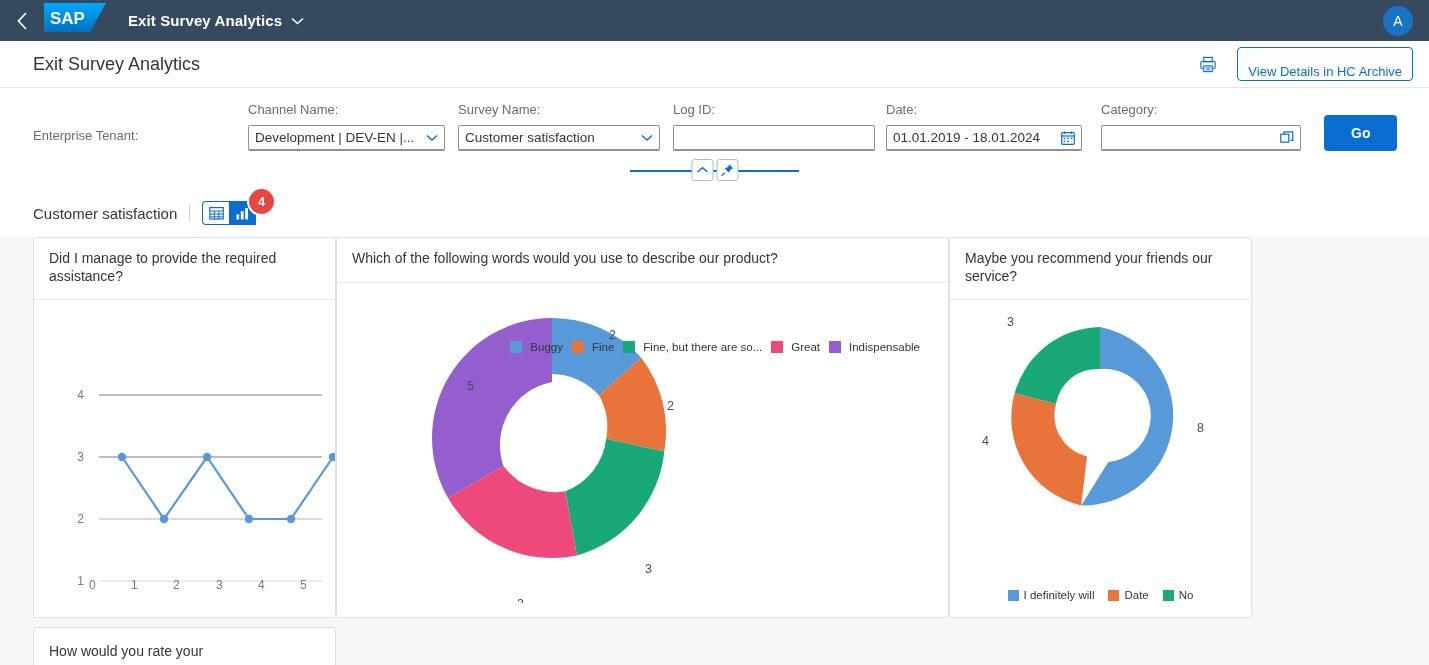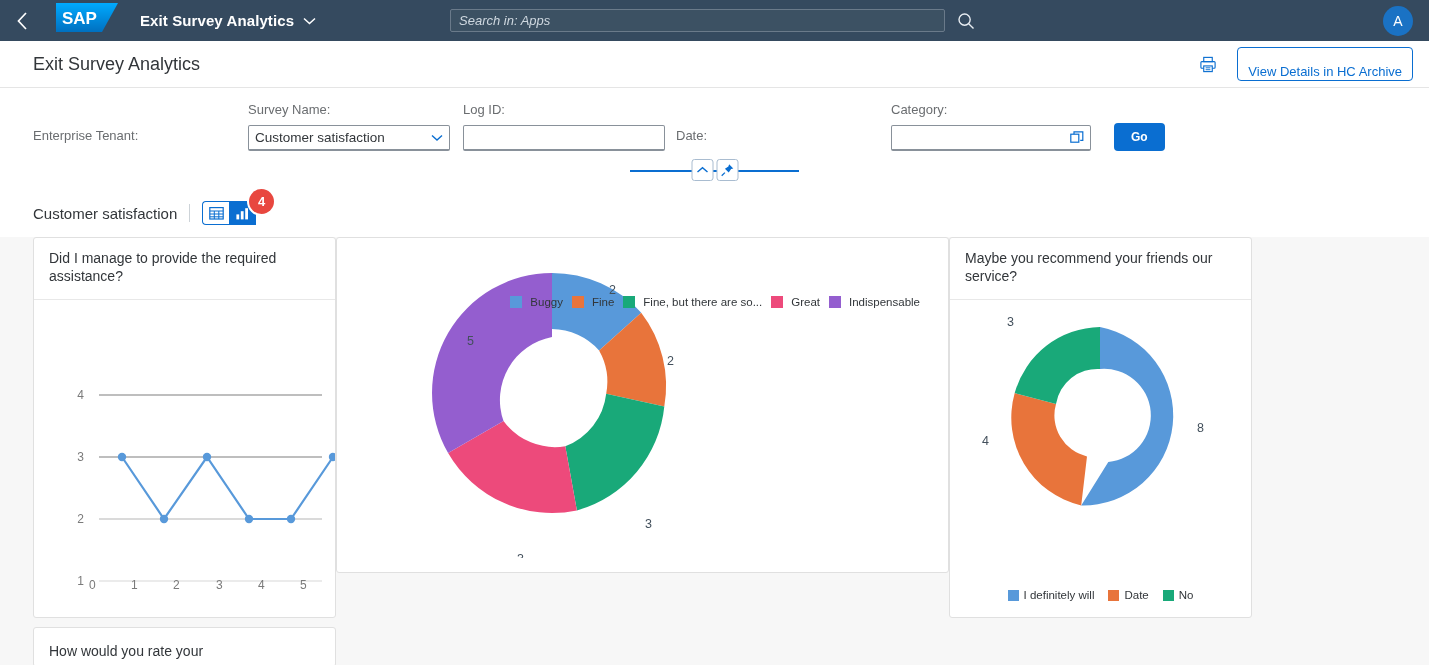--- a/index.html
+++ b/index.html
@@ -20,21 +20,20 @@
     position: relative;
   }
   .back-btn {
     width: 44px; height: 41px;
     display: flex; align-items: center; justify-content: center;
     cursor: pointer;
   }
   .back-btn svg { display: block; }
   .sap-logo {
     width: 62px; height: 36px;
-    margin-left: 12px;
     position: relative;
     display: block;
   }
   .shell-title-wrap {
     display: flex; align-items: center;
     margin-left: 22px;
     cursor: pointer;
   }
   .shell-title {
     color: #fff;
@@ -167,28 +166,28 @@
     white-space: nowrap; overflow: hidden;
     flex: 1;
   }
   .fi-icon {
     margin-left: auto;
     padding-left: 6px;
     display: flex; align-items: center;
     cursor: pointer;
   }
   .go-btn {
-    height: 28px;
+    height: 36px;
     background: #0a6ed1;
     color: #fff;
     border: none;
     border-radius: 4px;
-    font-size: 12px;
+    font-size: 14px;
     font-weight: bold;
-    padding: 0 17px;
+    padding: 0 27px;
     cursor: pointer;
     margin-left: 18px;
     font-family: "Liberation Sans", sans-serif;
   }
 
   
   .fb-strip {
     position: relative;
     height: 22px;
     margin-top: 8px;
@@ -363,27 +362,20 @@
     </svg>
   </div>
 
   <div class="shell-title-wrap">
     <span class="shell-title">Exit Survey Analytics</span>
     <svg class="shell-title-caret" width="13" height="8" viewBox="0 0 13 8">
       <path d="M1 1.5 L6.5 6.5 L12 1.5" stroke="#ffffff" stroke-width="1.5" fill="none"></path>
     </svg>
   </div>
 
-  <div class="shell-search-wrap">
-    <input class="shell-search" value="" placeholder="Search in: Apps" style="">
-    <svg class="shell-search-icon" width="18" height="18" viewBox="0 0 18 18">
-      <circle cx="7.6" cy="7.6" r="5.6" stroke="#e8edf2" stroke-width="1.4" fill="none"></circle>
-      <line x1="11.7" y1="11.7" x2="16.5" y2="16.5" stroke="#e8edf2" stroke-width="1.4"></line>
-    </svg>
-  </div>
 
   <div class="avatar">
     <span>A</span>
   </div>
 </div>
 
 <div class="page-titlebar">
   <span class="page-title">Exit Survey Analytics</span>
   <div class="titlebar-actions">
     <button class="icon-btn">
@@ -399,20 +391,31 @@
   </div>
 </div>
 
 <div class="filterbar">
   <div class="filter-row">
 
     <div class="filter-field" style="width:215px">
       <label class="filter-label">Enterprise Tenant:</label>
     </div>
 
+    <div class="filter-field" style="width:210px">
+      <label class="filter-label">Channel Name:</label>
+      <div class="fi" style="width:197px">
+        <span class="fi-text">Development | DEV-EN |...</span>
+        <span class="fi-icon">
+          <svg width="12" height="8" viewBox="0 0 12 8">
+              <path d="M1 1.5 L6 6 L11 1.5" stroke="#0a6ed1" stroke-width="1.4" fill="none"></path>
+            </svg>
+        </span>
+      </div>
+    </div>
 
     <div class="filter-field" style="width:215px">
       <label class="filter-label">Survey Name:</label>
       <div class="fi" style="width:202px">
         <span class="fi-text">Customer satisfaction</span>
         <span class="fi-icon">
           <svg width="12" height="8" viewBox="0 0 12 8">
               <path d="M1 1.5 L6 6 L11 1.5" stroke="#0a6ed1" stroke-width="1.4" fill="none"></path>
             </svg>
         </span>
@@ -421,20 +424,36 @@
 
     <div class="filter-field" style="width:213px">
       <label class="filter-label">Log ID:</label>
       <div class="fi" style="width:202px">
         <input value="" placeholder="" style="">
       </div>
     </div>
 
     <div class="filter-field" style="width:215px">
       <label class="filter-label">Date:</label>
+      <div class="fi" style="width:196px">
+        <span class="fi-text">01.01.2019 - 18.01.2024</span>
+        <span class="fi-icon">
+          <svg width="14" height="14" viewBox="0 0 14 14">
+            <rect x="0.7" y="1.7" width="12.6" height="11.6" rx="1" stroke="#0a6ed1" stroke-width="1.2" fill="none"></rect>
+            <line x1="0.7" y1="5" x2="13.3" y2="5" stroke="#0a6ed1" stroke-width="1.2"></line>
+            <line x1="3.6" y1="0.6" x2="3.6" y2="3" stroke="#0a6ed1" stroke-width="1.2"></line>
+            <line x1="10.4" y1="0.6" x2="10.4" y2="3" stroke="#0a6ed1" stroke-width="1.2"></line>
+            <rect x="2.6" y="6.6" width="1.6" height="1.6" fill="#0a6ed1"></rect>
+            <rect x="6.2" y="6.6" width="1.6" height="1.6" fill="#0a6ed1"></rect>
+            <rect x="9.8" y="6.6" width="1.6" height="1.6" fill="#0a6ed1"></rect>
+            <rect x="2.6" y="9.6" width="1.6" height="1.6" fill="#0a6ed1"></rect>
+            <rect x="6.2" y="9.6" width="1.6" height="1.6" fill="#0a6ed1"></rect>
+          </svg>
+        </span>
+      </div>
     </div>
 
     <div class="filter-field" style="width:205px">
       <label class="filter-label">Category:</label>
       <div class="fi" style="width:200px">
         <input value="" placeholder="" style="">
         <span class="fi-icon">
           <svg width="14" height="14" viewBox="0 0 14 14">
             <rect x="0.8" y="3.2" width="8" height="8" stroke="#0a6ed1" stroke-width="1.2" fill="none"></rect>
             <polyline points="4,3.2 4,0.8 12.8,0.8 12.8,9.4 10.2,9.4" stroke="#0a6ed1" stroke-width="1.2" fill="none"></polyline>
@@ -526,20 +545,21 @@
           <text x="97" y="12" font-size="12" fill="#7a7a7a">1</text>
           <text x="139" y="12" font-size="12" fill="#7a7a7a">2</text>
           <text x="182" y="12" font-size="12" fill="#7a7a7a">3</text>
           <text x="224" y="12" font-size="12" fill="#7a7a7a">4</text>
           <text x="266" y="12" font-size="12" fill="#7a7a7a">5</text>
         </svg>
       </div>
     </div>
 
     <div class="card card-donut">
+      <div class="card-head">Which of the following words would you use to describe our product?</div>
       <div class="card-body">
         <svg width="430" height="320" viewBox="0 0 430 320">
 
           <path d="M 215 35 A 120 120 0 0 1 304.2 74.7 L 262.1 112.4 A 64 64 0 0 0 215 91 Z" fill="#5899da"></path>
 
           <path d="M 304.2 74.7 A 120 120 0 0 1 327.3 168.5 L 269.2 155.7 A 64 64 0 0 0 262.1 112.4 Z" fill="#e8743b"></path>
 
           <path d="M 327.3 168.5 A 120 120 0 0 1 239.9 272.4 L 228.3 208.3 A 64 64 0 0 0 269.2 155.7 Z" fill="#19a979"></path>
 
           <path d="M 239.9 272.4 A 120 120 0 0 1 111.1 215 L 166.5 183 A 64 64 0 0 0 228.3 208.3 Z" fill="#ed4a7b"></path>

